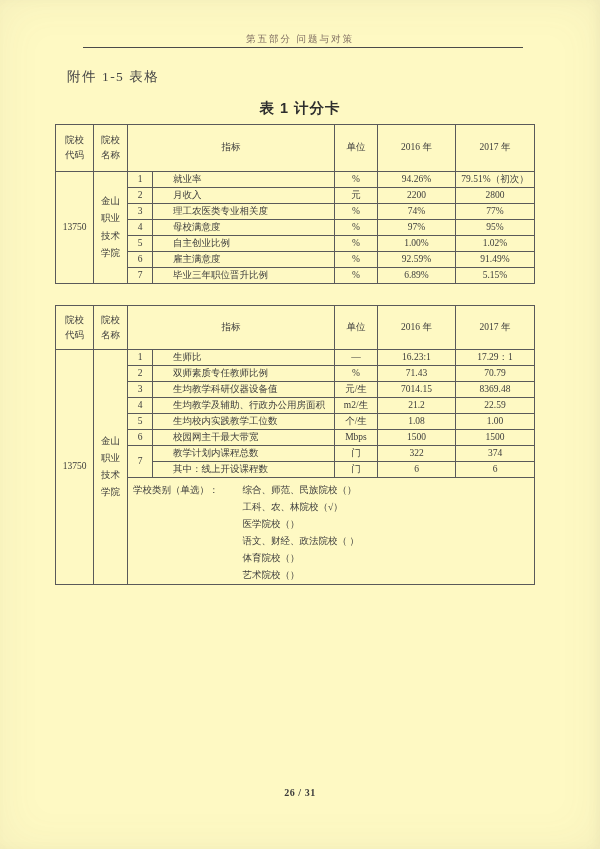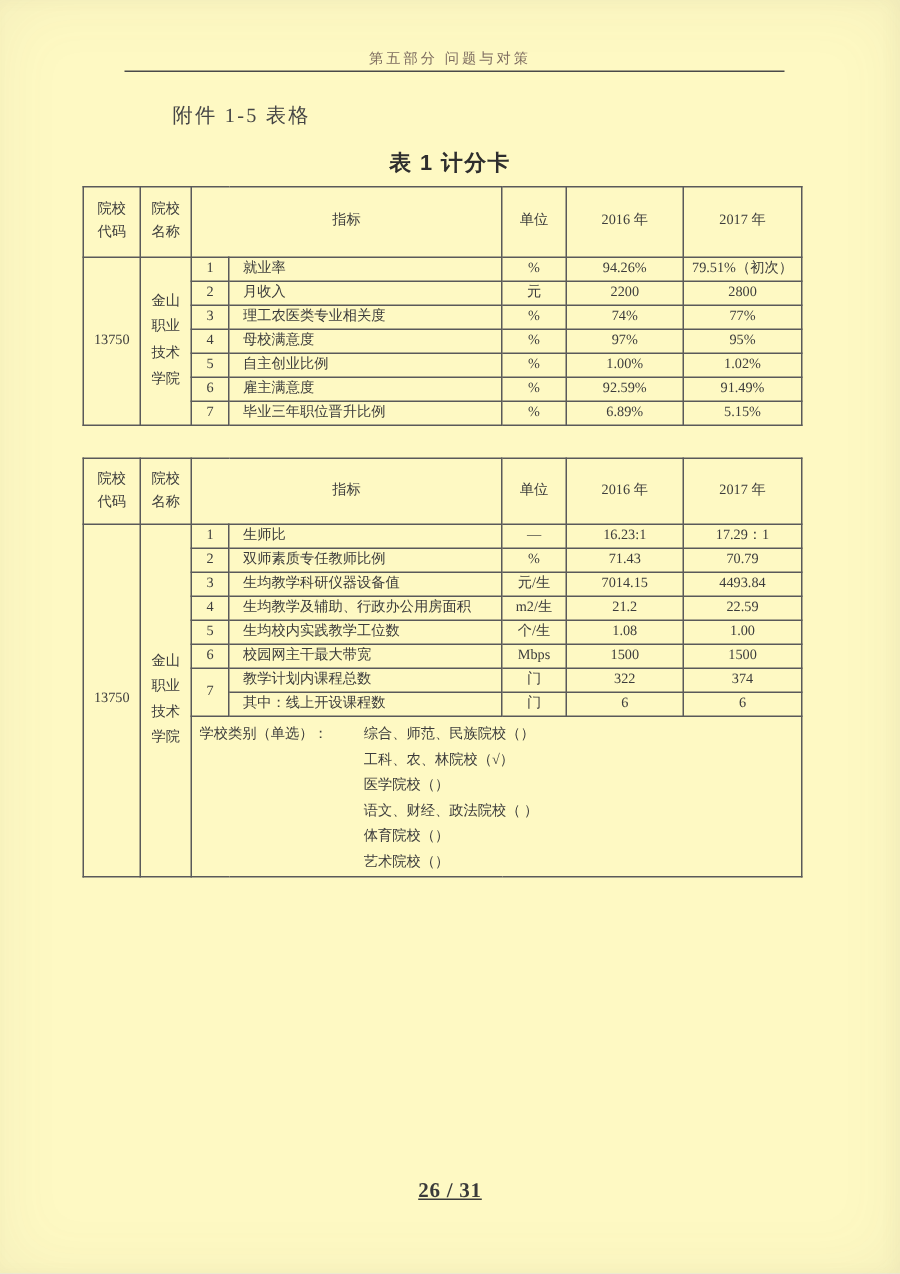--- a/index.html
+++ b/index.html
@@ -14,21 +14,21 @@
   .page-header {
     position:absolute; top:33px; left:0; width:100%;
     text-align:center; font-size:9.5px; color:#7d6c60; letter-spacing:2px;
   }
   .header-rule {
     position:absolute; top:47px; left:83px; width:440px; height:1px;
     background:#4a4a4a;
   }
   .attachment {
     position:absolute; top:68px; left:67px;
-    font-size:13.5px; color:#454545; letter-spacing:1.5px;margin-left:48px;
+    font-size:13.5px; color:#454545; letter-spacing:1.5px;
   }
   .tbl-title {
     position:absolute; left:0; width:100%; text-align:center;
     font-family:"Liberation Sans","DejaVu Sans",sans-serif;
     font-weight:bold; font-size:14.5px; color:#2e2e2e; letter-spacing:1px;
   }
   #t1-title { top:99px; }
   #t2-title { top:283px; }
 
   table.doc {
@@ -38,31 +38,31 @@
   }
   #table1 { top:124px; }
   #table2 { top:305px; }
   .doc td {
     border:1px solid #5a5a5a; text-align:center; vertical-align:middle;
     line-height:1.2; padding:1px 2px; overflow:hidden;
   }
   .doc tr.head  { height:47px; }
   #table2 tr.head { height:44px; }
   .doc tr.r { height:16px; }
-  td.ind { text-align:left; padding-left:9px; }
+  td.ind { text-align:left; padding-left:20px; }
   span.w2 { display:inline-block; width:21px; line-height:1.55; }
   span.wname { display:inline-block; width:21px; line-height:1.8; }
   td.cat { text-align:left; vertical-align:top; height:104px; padding:4px 4px 0 5px; }
   .catflex { display:flex; align-items:flex-start; }
   .cat-label { flex:0 0 auto; line-height:17px; white-space:nowrap; }
   .cat-opts { flex:0 0 auto;margin-left:24px; }
   .cat-opts div { line-height:17px; white-space:nowrap; }
   .footer {
     position:absolute; top:787px; left:0; width:100%; text-align:center;
-    font-size:14px; font-weight:bold; color:#3a3a3a; letter-spacing:.5px;text-decoration:underline;
+    font-size:10px; font-weight:bold; color:#3a3a3a; letter-spacing:.5px;
   }
 </style>
 </head>
 <body>
 
 <div class="page">
 
   <div class="page-header">第五部分 问题与对策</div>
   <div class="header-rule"></div>
 
@@ -177,21 +177,21 @@
         <td class="ind">双师素质专任教师比例</td>
         <td>%</td>
         <td>71.43</td>
         <td>70.79</td>
       </tr>
       <tr class="r">
         <td>3</td>
         <td class="ind">生均教学科研仪器设备值</td>
         <td>元/生</td>
         <td>7014.15</td>
-        <td>4493.84</td>
+        <td>8369.48</td>
       </tr>
       <tr class="r">
         <td>4</td>
         <td class="ind">生均教学及辅助、行政办公用房面积</td>
         <td>m2/生</td>
         <td>21.2</td>
         <td>22.59</td>
       </tr>
       <tr class="r">
         <td>5</td>

